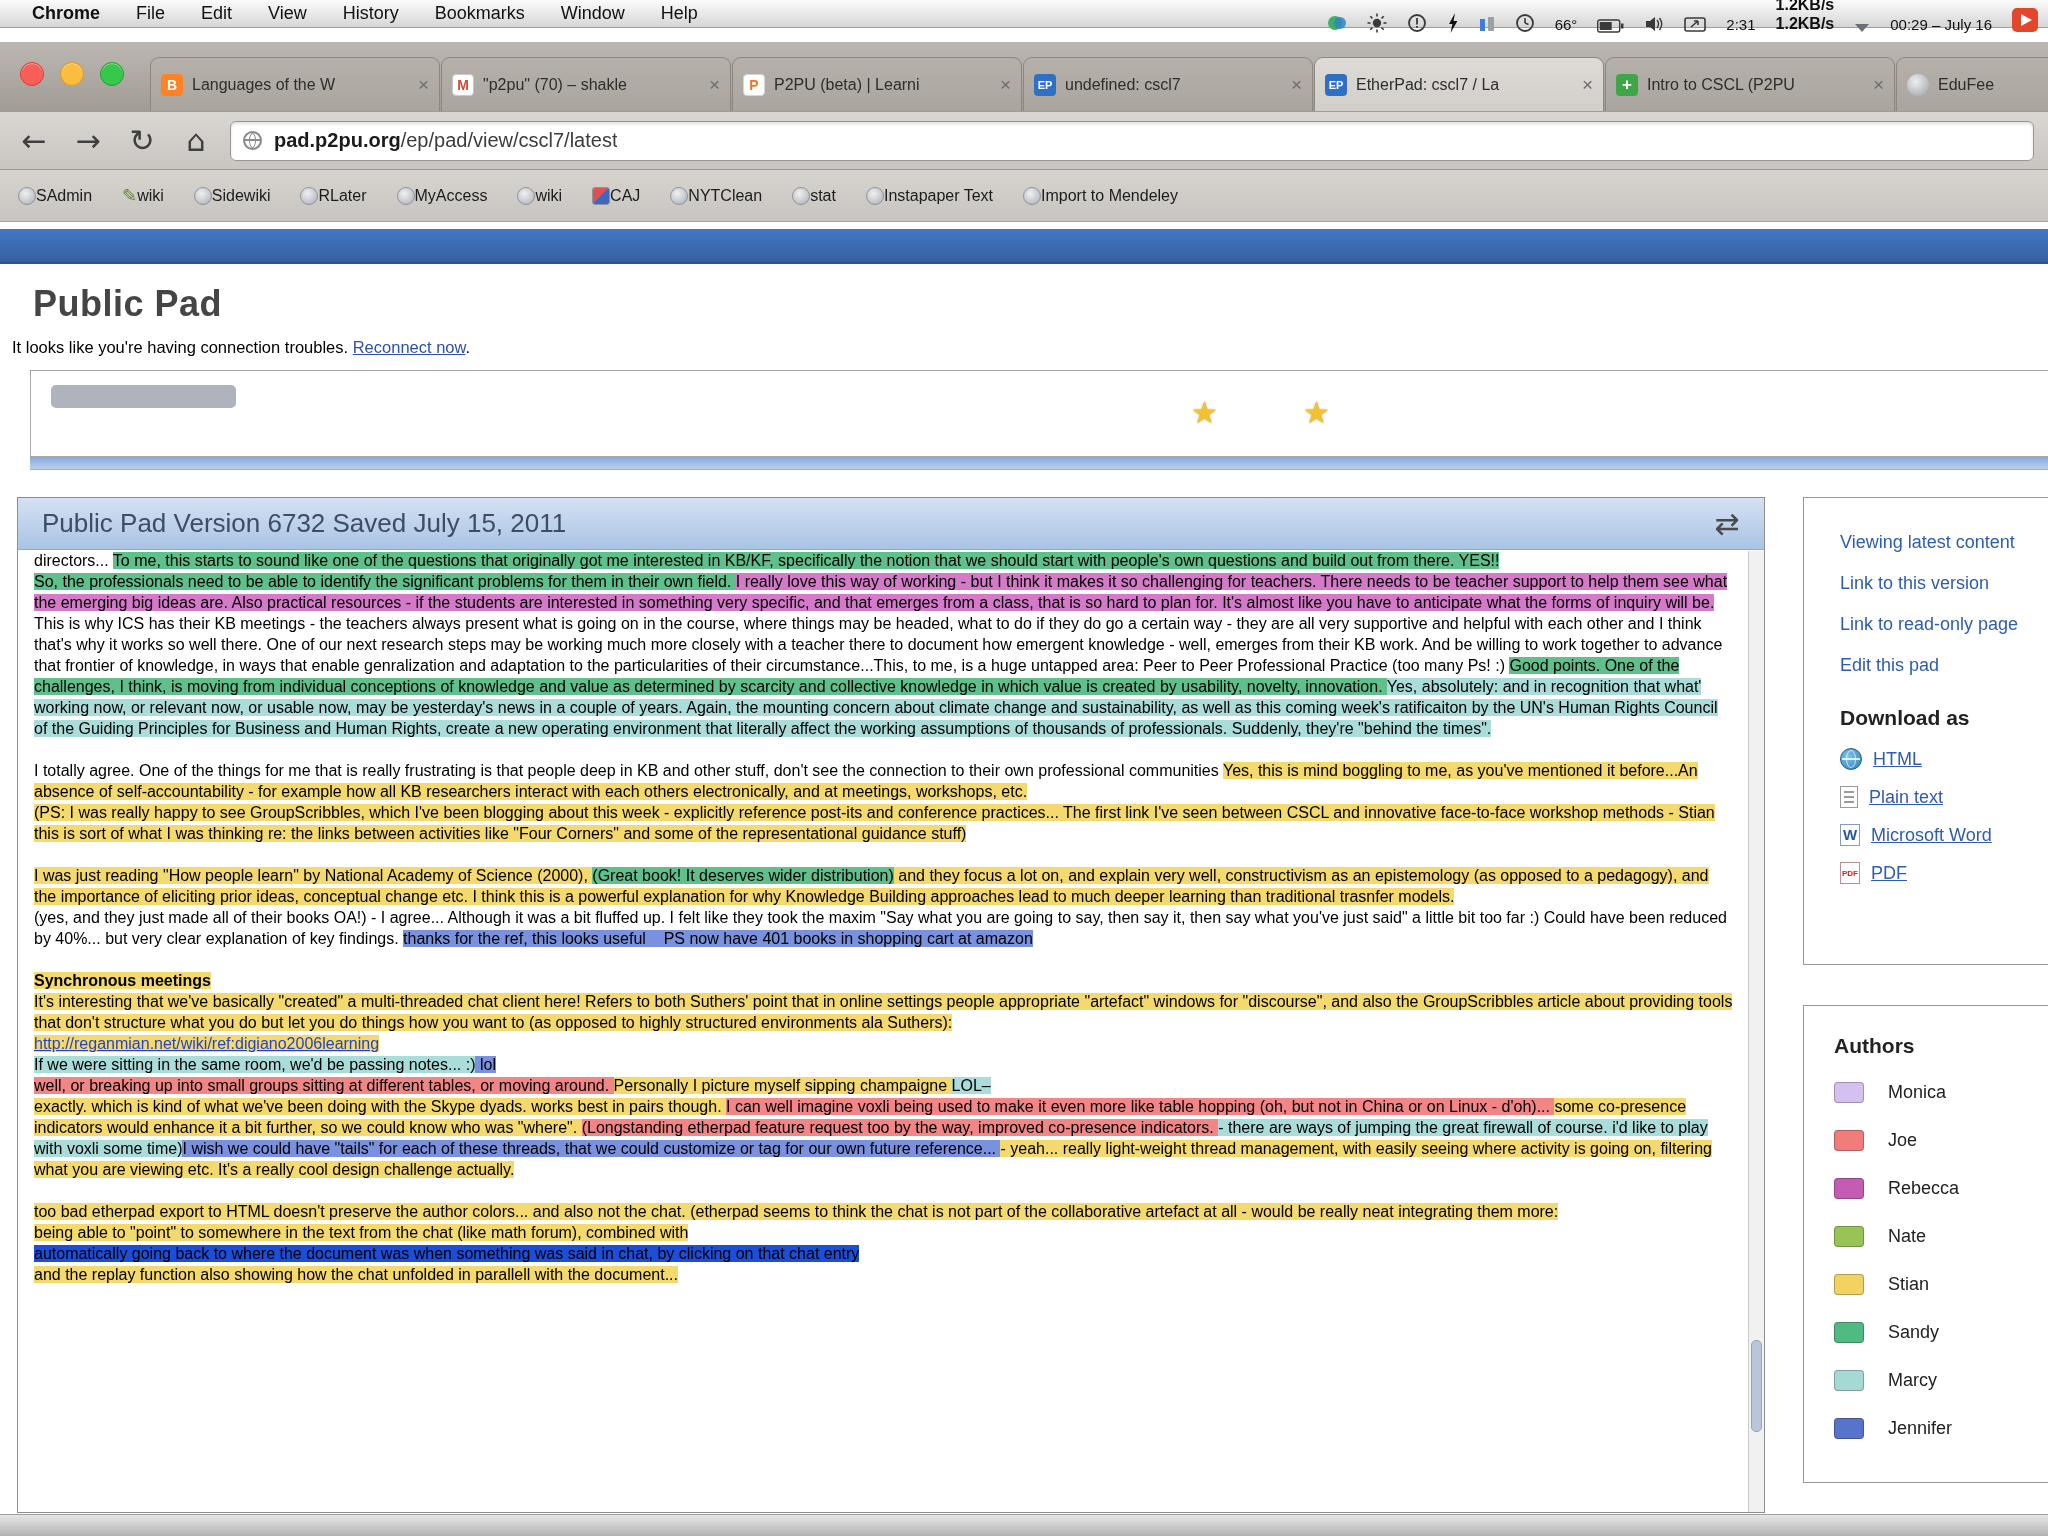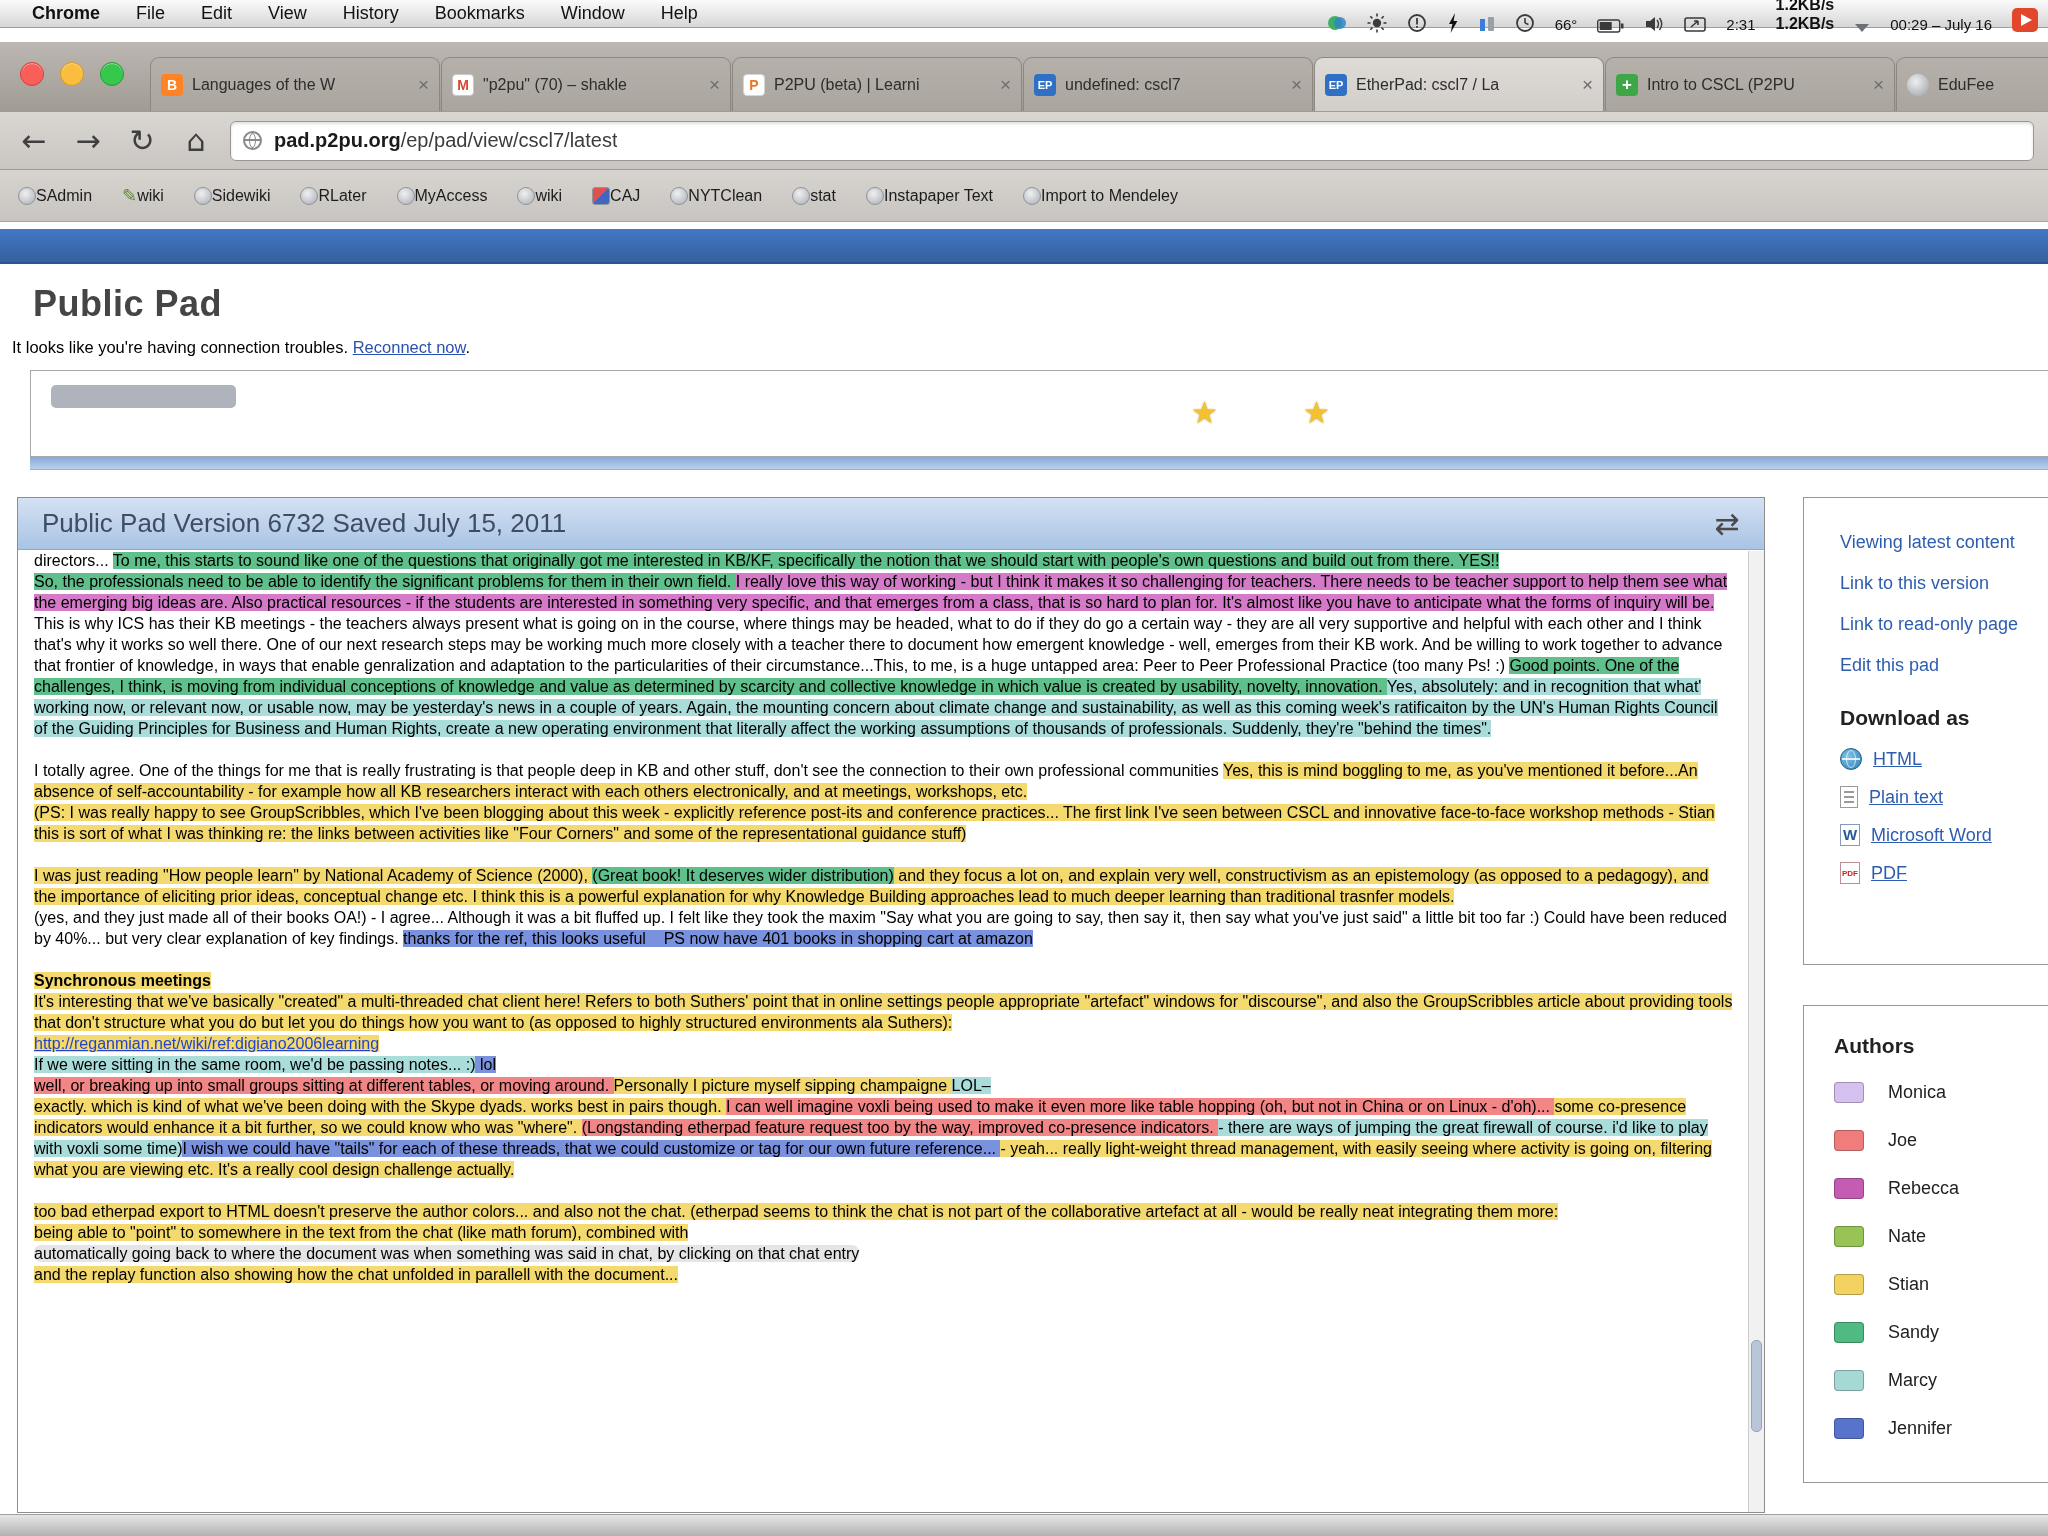--- a/index.html
+++ b/index.html
@@ -355,21 +355,21 @@
       <div class="padline blank"></div>
       <div class="padline"><span style="background-color: rgb(243, 217, 110); font-weight: bold;">Synchronous meetings</span></div>
       <div class="padline"><span style="background-color: rgb(243, 217, 110);">It's interesting that we've basically "created" a multi-threaded chat client here! Refers to both Suthers' point that in online settings people appropriate "artefact" windows for "discourse", and also the GroupScribbles article about providing tools that don't structure what you do but let you do things how you want to (as opposed to highly structured environments ala Suthers):</span></div>
       <div class="padline"><a class="padlink" href="#" style="background-color: rgb(243, 217, 110);">http://reganmian.net/wiki/ref:digiano2006learning</a></div>
       <div class="padline"><span style="background-color: rgb(170, 220, 217);">If we were sitting in the same room, we'd be passing notes... :)</span><span style="background-color: rgb(122, 146, 222);"> lol</span></div>
       <div class="padline"><span style="background-color: rgb(242, 133, 133);">well, or breaking up into small groups sitting at different tables, or moving around. </span><span style="background-color: rgb(243, 217, 110);"> Personally I picture myself sipping champaigne </span><span style="background-color: rgb(170, 220, 217);">LOL–</span></div>
       <div class="padline"><span style="background-color: rgb(243, 217, 110);">exactly. which is kind of what we've been doing with the Skype dyads. works best in pairs though. </span><span style="background-color: rgb(242, 133, 133);"> I can well imagine voxli being used to make it even more like table hopping (oh, but not in China or on Linux - d'oh)... </span><span style="background-color: rgb(243, 217, 110);">some co-presence indicators would enhance it a bit further, so we could know who was "where". </span><span style="background-color: rgb(242, 133, 133);"> (Longstanding etherpad feature request too by the way, improved co-presence indicators. </span><span style="background-color: rgb(170, 220, 217);">- there are ways of jumping the great firewall of course. i'd like to play with voxli some time)</span><span style="background-color: rgb(122, 146, 222);">I wish we could have "tails" for each of these threads, that we could customize or tag for our own future reference... </span><span style="background-color: rgb(243, 217, 110);">- yeah... really light-weight thread management, with easily seeing where activity is going on, filtering what you are viewing etc. It's a really cool design challenge actually.</span></div>
       <div class="padline blank"></div>
       <div class="padline"><span style="background-color: rgb(243, 217, 110);">too bad etherpad export to HTML doesn't preserve the author colors... and also not the chat. (etherpad seems to think the chat is not part of the collaborative artefact at all - would be really neat integrating them more:</span></div>
       <div class="padline"><span style="background-color: rgb(243, 217, 110);">being able to "point" to somewhere in the text from the chat (like math forum), combined with</span></div>
-      <div class="padline"><span style="background-color: #e5e5e5; border-radius: 7px;">automatically going back to where the document was when something was said in chat, by clicking on that chat entry</span></div>
+      <div class="padline"><span style="background-color: #1d4ed8;">automatically going back to where the document was when something was said in chat, by clicking on that chat entry</span></div>
       <div class="padline"><span style="background-color: rgb(243, 217, 110);">and the replay function also showing how the chat unfolded in parallell with the document...</span></div>
     </div>
   <div class="padscroll">
     <div class="padthumb"></div>
   </div>
 </div>
 
 <div class="sidebox sb1">
   <div id="sidelinks">
       <a class="sidelink" href="#">Viewing latest content</a>

